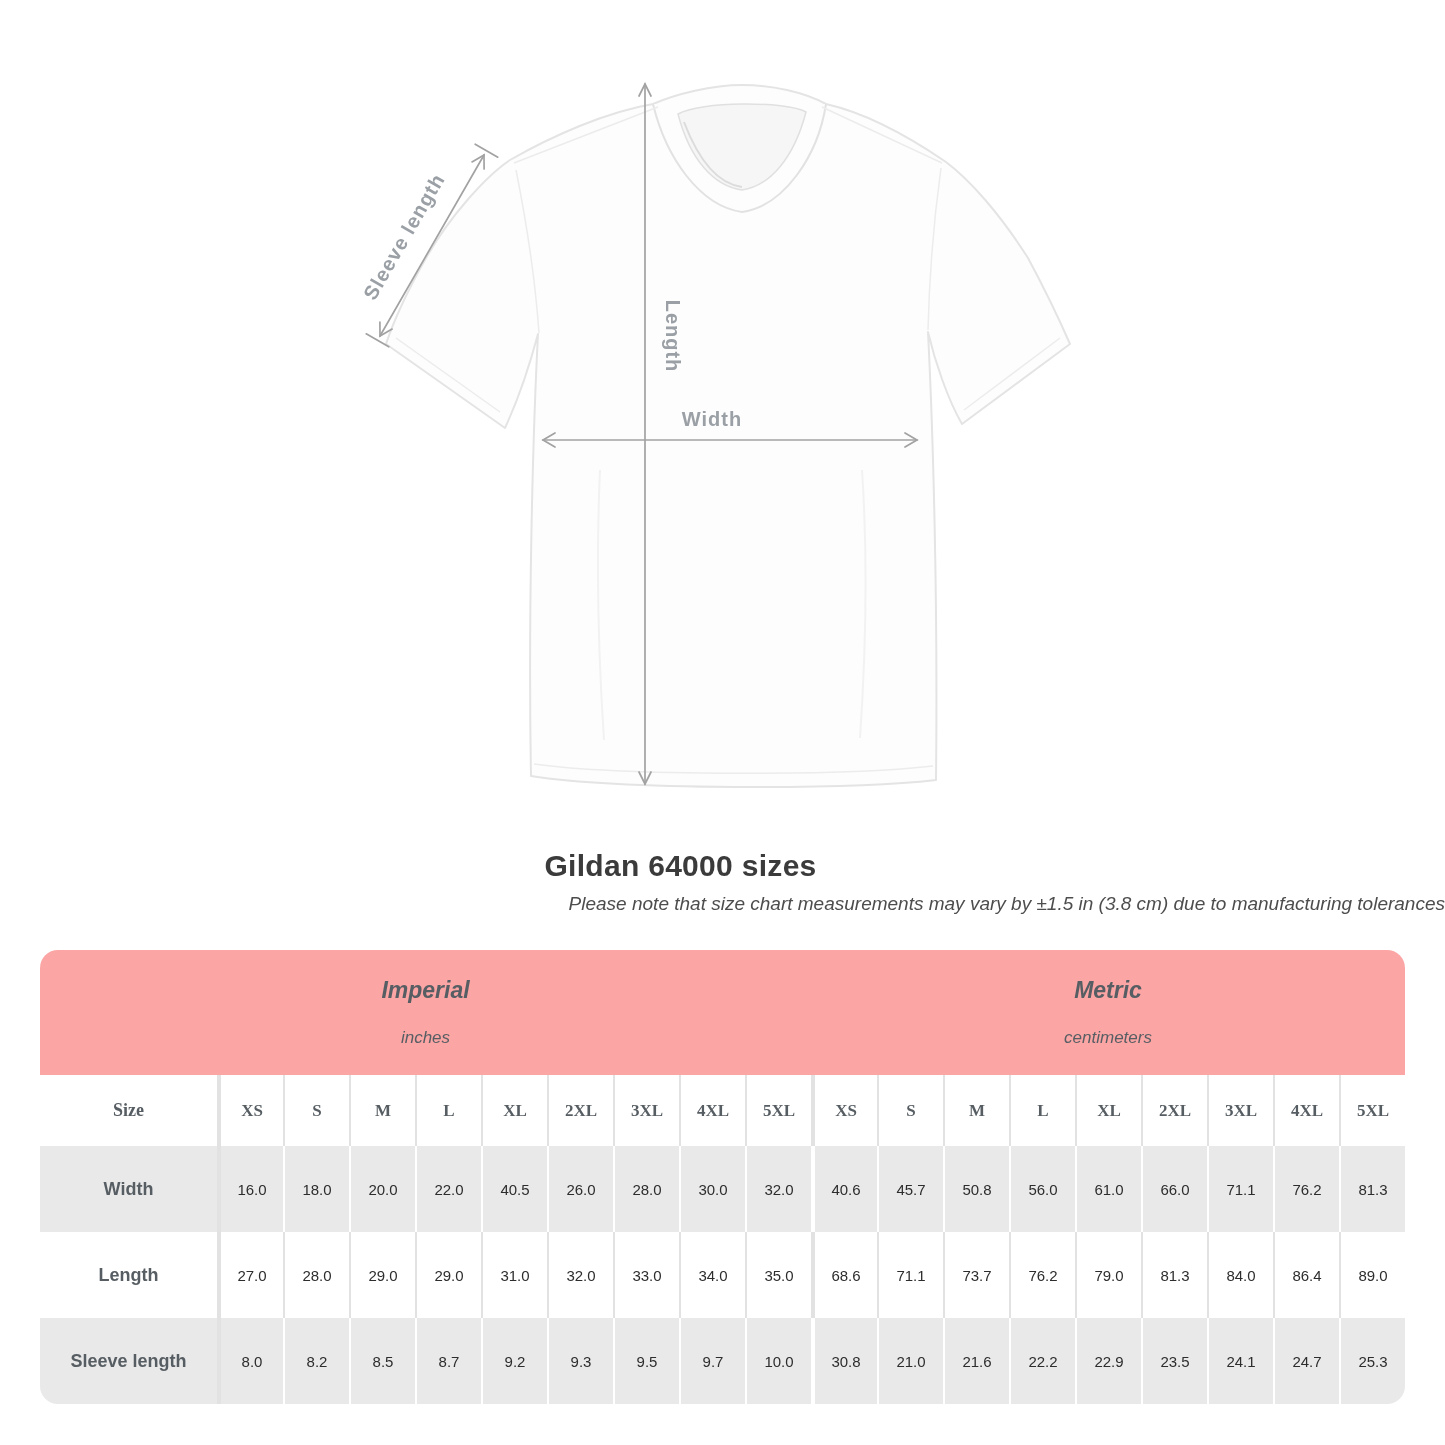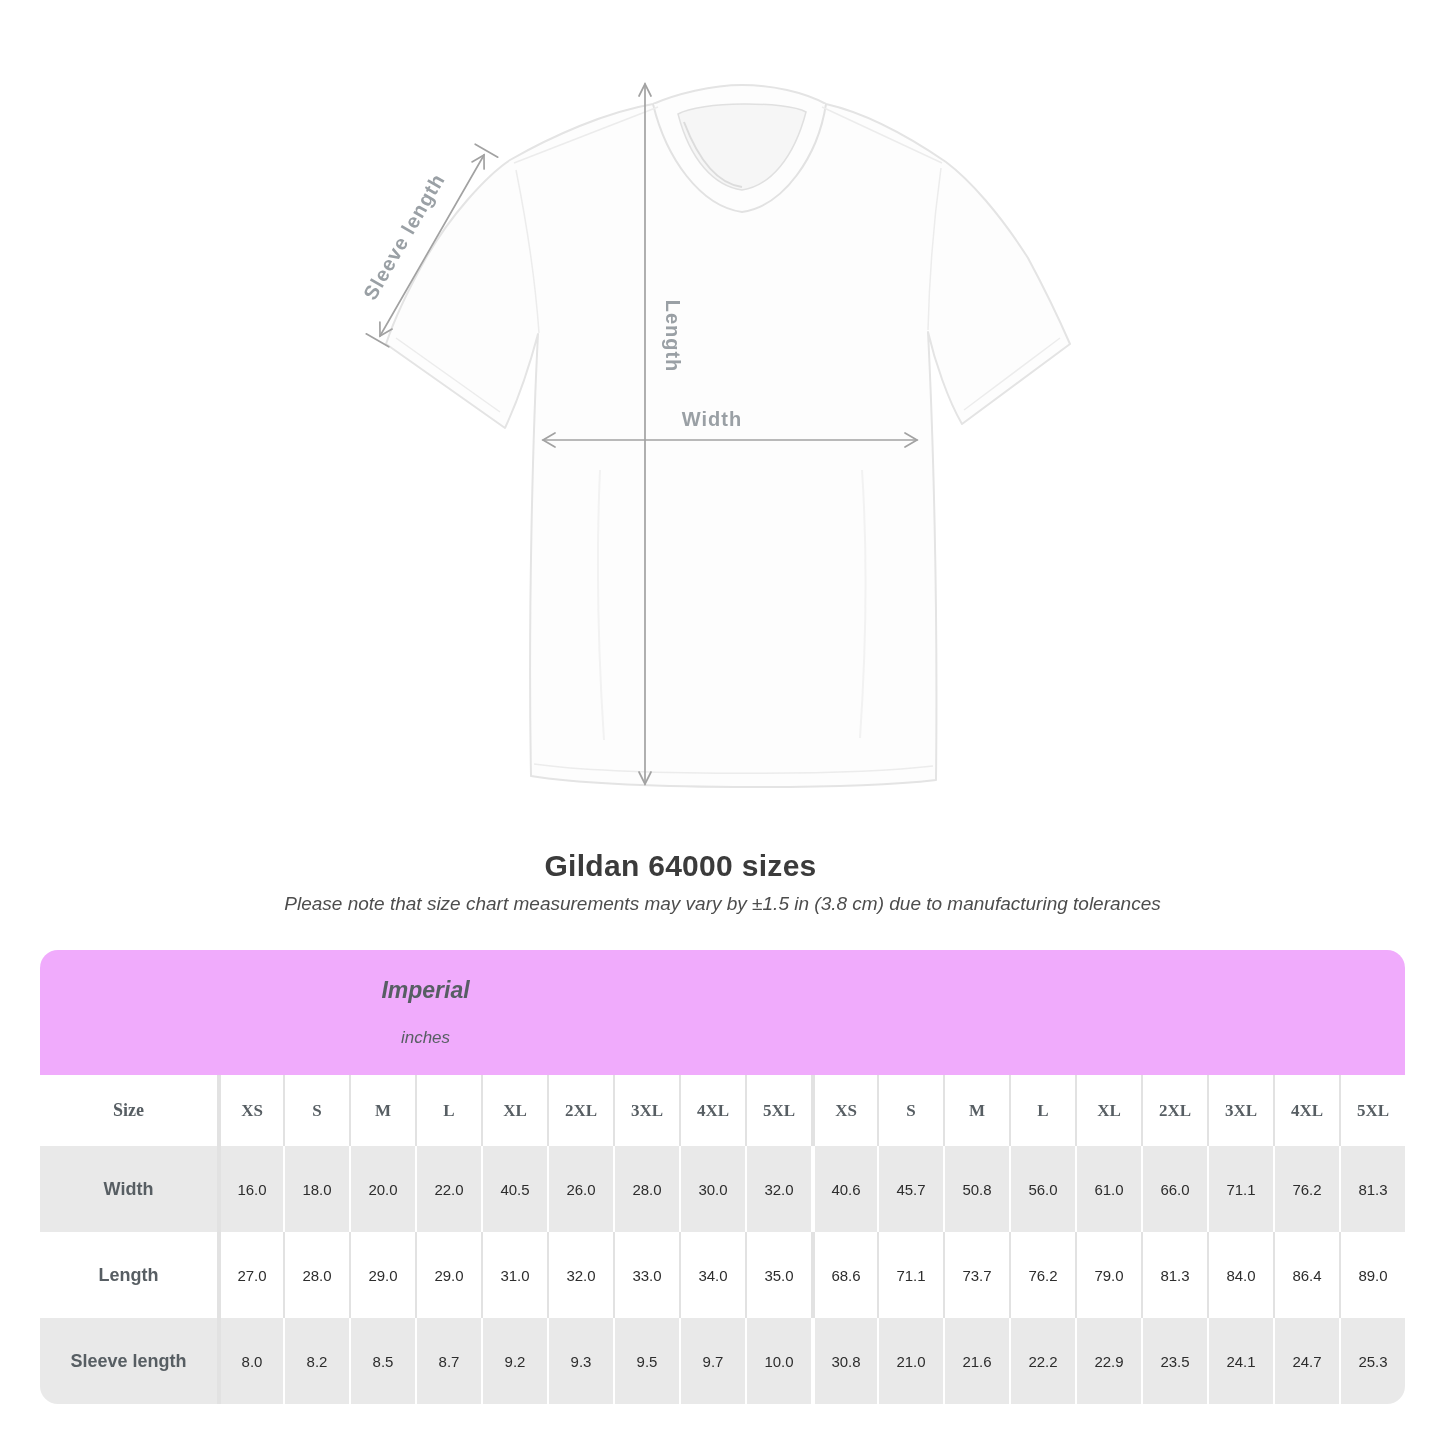--- a/index.html
+++ b/index.html
@@ -9,29 +9,29 @@
     -webkit-font-smoothing:antialiased;
   }
   
   #figure{position:absolute;left:0;top:0;width:1445px;height:835px;}
   
   #title{
     position:absolute;left:0;top:849px;width:1361px;text-align:center;
     font-size:30px;font-weight:bold;color:#3b3b3b;letter-spacing:.3px;
   }
   #subtitle{
-    position:absolute;left:0;top:893px;width:1445px;text-align:center;
+    position:absolute;left:0;top:893px;width:1445px;text-align:right;
     font-size:19px;font-style:italic;color:#4d4d4d;
   }
   
   #size-table{
     position:absolute;left:40px;top:950px;width:1365px;height:454px;
     border-radius:18px;overflow:hidden;background:#ffffff;
   }
-  .thead{display:flex;height:125px;background:#f0abfc;}
+  .thead{display:flex;height:125px;background:#fca5a5;}
   .th-half{display:flex;flex-direction:column;align-items:center;justify-content:center;}
   .th-half.left{width:771px;}
   .th-half.right{width:594px;}
   .th-title{font-size:23px;font-weight:bold;font-style:italic;color:#575e63;}
   .th-unit{font-size:17px;font-style:italic;color:#575e63;margin-top:24px;}
   .r{display:grid;grid-template-columns:177px repeat(18,1fr);}
   .r.white{--sep:#e2e2e2;background:#ffffff;}
   .r.gray{--sep:#ffffff;background:#e9e9e9;}
   .r.size-row{height:71px;font-family:Liberation Serif, serif;}
   .r.data-row{height:86px;}
@@ -120,20 +120,24 @@
 <div id="title">Gildan 64000 sizes</div>
 <div id="subtitle">Please note that size chart measurements may vary by ±1.5 in (3.8 cm) due to manufacturing tolerances</div>
 
 <div id="size-table">
 
   <div class="thead">
     <div class="th-half left">
       <div class="th-title">Imperial</div>
       <div class="th-unit">inches</div>
     </div>
+    <div class="th-half right">
+      <div class="th-title">Metric</div>
+      <div class="th-unit">centimeters</div>
+    </div>
   </div>
 
   <div class="r size-row white">
     <div class="cell rowlabel">Size</div>
     <div class="seg first" data-repeat="table.size_row.imperial"><div class="hcell">XS</div><div class="hcell">S</div><div class="hcell">M</div><div class="hcell">L</div><div class="hcell">XL</div><div class="hcell">2XL</div><div class="hcell">3XL</div><div class="hcell">4XL</div><div class="hcell">5XL</div></div>
     <div class="seg second" data-repeat="table.size_row.metric"><div class="hcell">XS</div><div class="hcell">S</div><div class="hcell">M</div><div class="hcell">L</div><div class="hcell">XL</div><div class="hcell">2XL</div><div class="hcell">3XL</div><div class="hcell">4XL</div><div class="hcell">5XL</div></div>
   </div>
 
   <div class="r data-row gray">
     <div class="cell rowlabel">Width</div>

